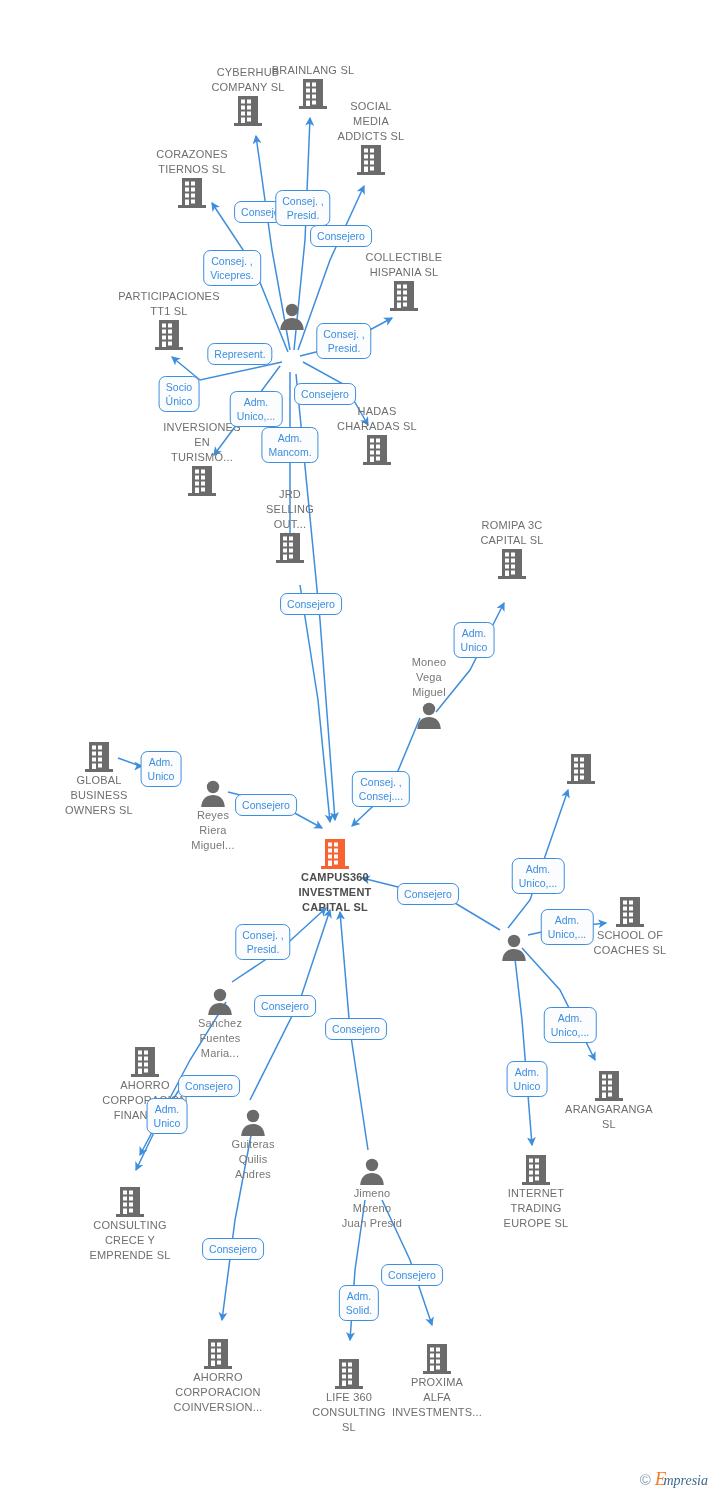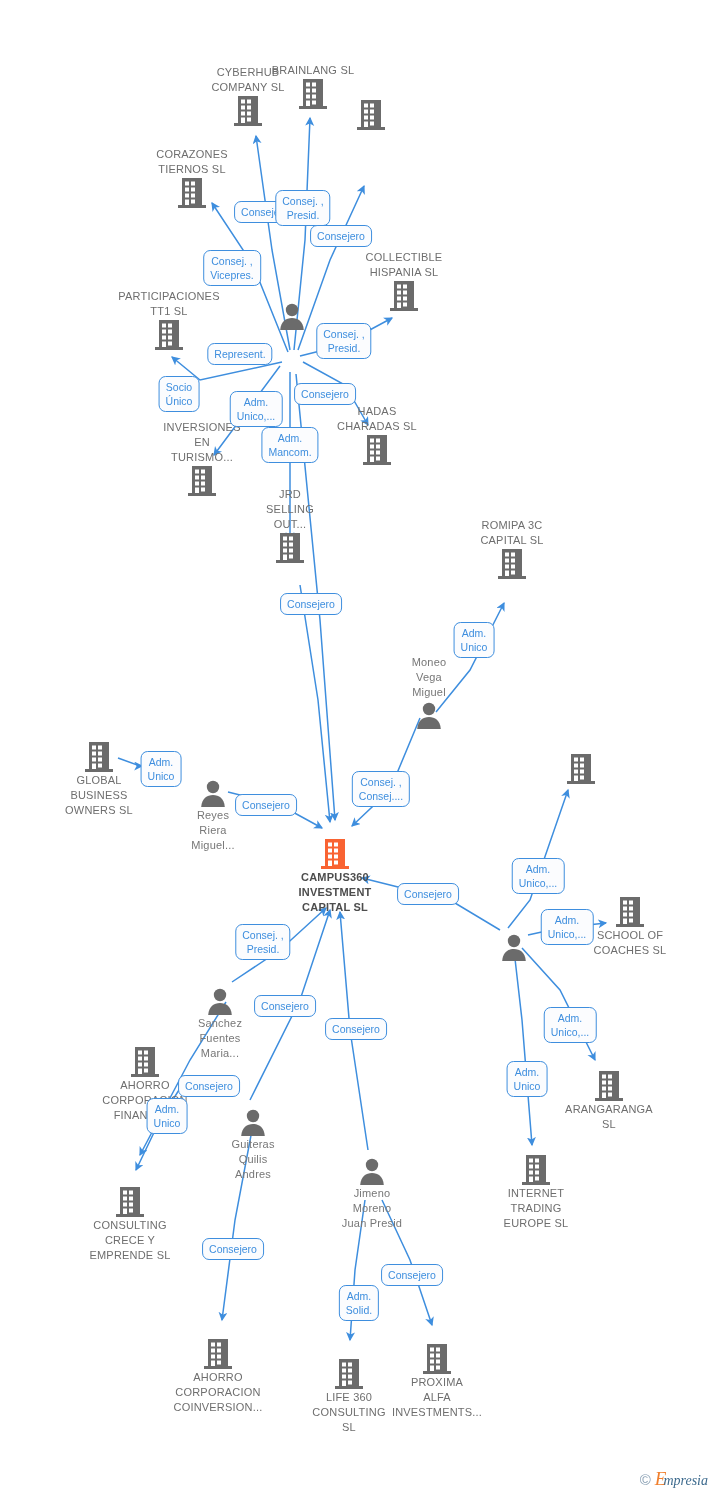--- a/index.html
+++ b/index.html
@@ -100,20 +100,23 @@
               <rect x="8" y="10.5" width="4" height="4"></rect>
               <rect x="14" y="10.5" width="4" height="4"></rect>
               <rect x="8" y="16.5" width="4" height="4"></rect>
               <rect x="14" y="16.5" width="4" height="4"></rect>
               <rect x="8" y="22.5" width="4" height="5.5"></rect>
               <rect x="14" y="22.5" width="4" height="4"></rect>
             </g>
           </svg></span>
       </div>
       <div class="node company" style="left: 371px; top: 99px;">
+        <span class="cap">SOCIAL
+MEDIA
+ADDICTS SL</span>
         <span class="ico"><svg width="30" height="32" viewBox="0 0 30 32">
             <rect x="5" y="1" width="20" height="27" fill="#6b6b6b"></rect>
             <rect x="1" y="28" width="28" height="3" fill="#6b6b6b"></rect>
             <g fill="#fff">
               <rect x="8" y="4.5" width="4" height="4"></rect>
               <rect x="14" y="4.5" width="4" height="4"></rect>
               <rect x="20" y="4.5" width="0" height="0"></rect>
               <rect x="8" y="10.5" width="4" height="4"></rect>
               <rect x="14" y="10.5" width="4" height="4"></rect>
               <rect x="8" y="16.5" width="4" height="4"></rect>

